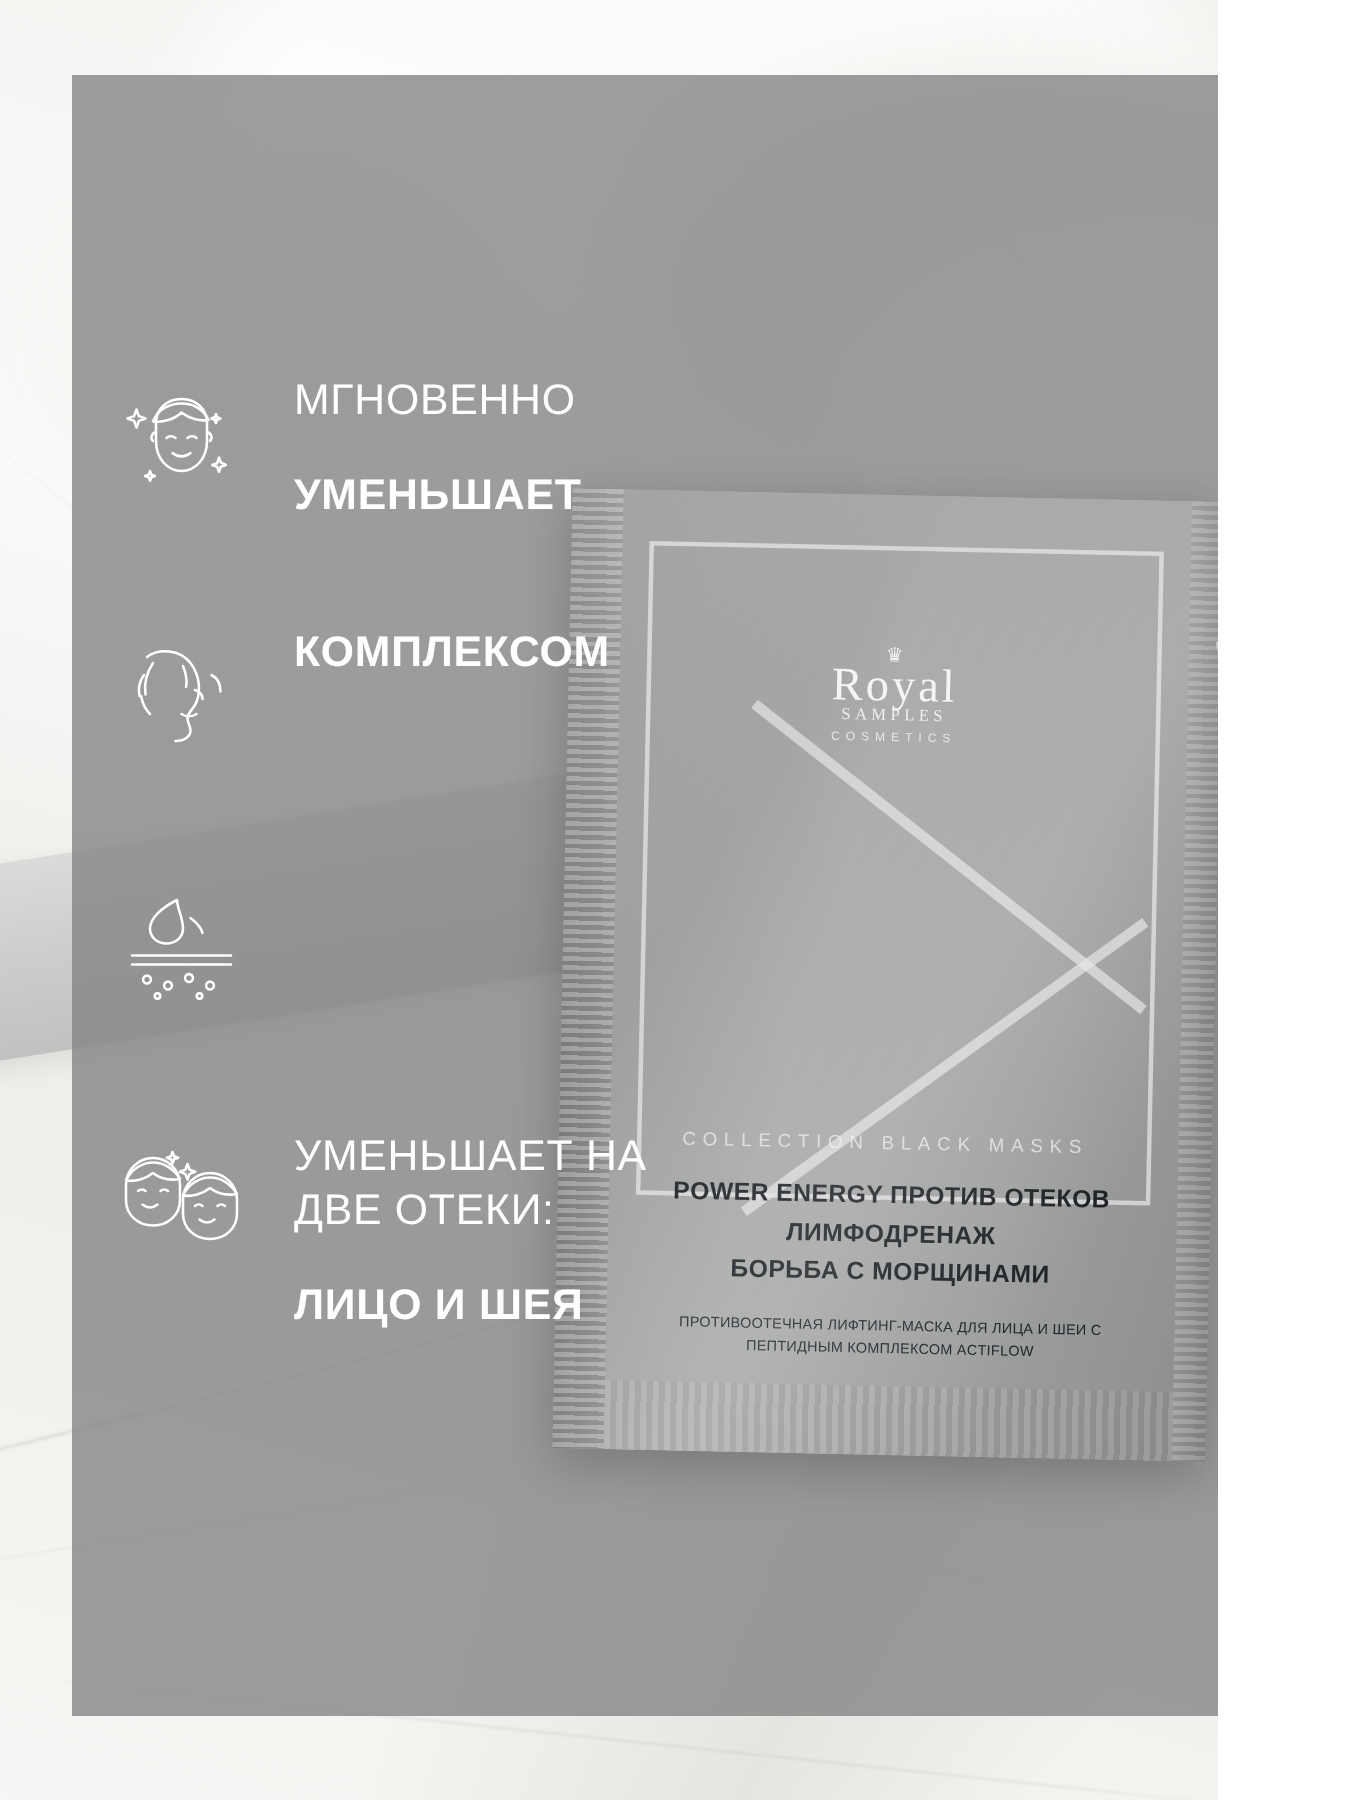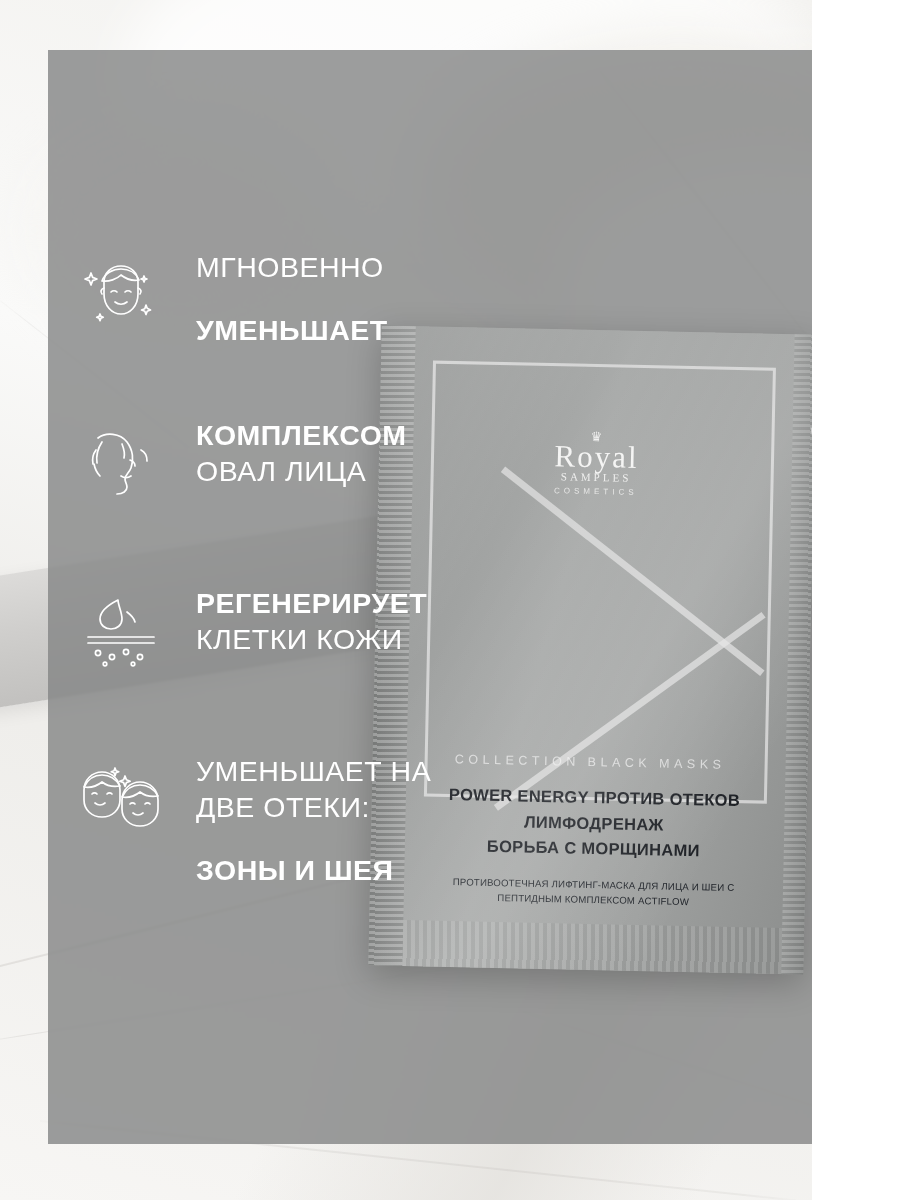--- a/index.html
+++ b/index.html
@@ -346,61 +346,56 @@
           <path d="M52 40c3 1 5 3 5 6"></path>
           <path d="M43 56c3 2 7 2 10 0"></path>
           <path d="M24 22c-4 6-6 14-5 21"></path>
           <path d="M18 30c-3 4-4 9-3 14"></path>
           <path d="M16 44c1 5 3 9 6 12"></path>
           <path d="M63 30c4 2 6 6 6 11"></path>
         </svg>
       </div>
       <div class="txt">
         <span class="b">КОМПЛЕКСОМ</span>
-        <span class="l">ОВАЛ ЛИЦА</span>
       </div>
     </div>
 
     <div class="benefit" id="b3">
       <div class="icon">
         <svg viewBox="0 0 86 86" width="86" height="86" fill="none" stroke="#ffffff" stroke-width="1.7" stroke-linecap="round" stroke-linejoin="round">
           <path d="M40 12c-10 5-18 12-18 19 0 6 5 10 11 10s11-4 11-10c0-7-4-14-4-19z"></path>
           <path d="M49 24c4 3 7 6 8 10"></path>
           <path d="M10 49h66"></path>
           <path d="M10 55h66"></path>
           <circle cx="20" cy="65" r="2.6"></circle>
           <circle cx="34" cy="69" r="2.6"></circle>
           <circle cx="48" cy="64" r="2.6"></circle>
           <circle cx="62" cy="69" r="2.6"></circle>
           <circle cx="27" cy="76" r="1.8"></circle>
           <circle cx="55" cy="76" r="1.8"></circle>
         </svg>
       </div>
-      <div class="txt">
-        <span class="b">РЕГЕНЕРИРУЕТ</span>
-        <span class="l">КЛЕТКИ КОЖИ</span>
-      </div>
     </div>
 
     <div class="benefit" id="b4">
       <div class="icon">
         <svg viewBox="0 0 86 86" width="86" height="86" fill="none" stroke="#ffffff" stroke-width="1.7" stroke-linecap="round" stroke-linejoin="round">
           <path d="M6 34c0-10 8-18 18-18s18 8 18 18v10c0 10-8 17-18 17S6 54 6 44z"></path>
           <path d="M6 31c4-8 11-12 18-12s14 4 18 11c-6 1-13 0-18-4-5 4-12 6-18 5z"></path>
           <path d="M14 38c1.4-1.4 3.6-1.4 5 0M29 38c1.4-1.4 3.6-1.4 5 0"></path>
           <path d="M17 47c3 2.6 7 2.6 10 0"></path>
           <path d="M44 44c0-10 8-18 18-18s18 8 18 18v9c0 10-8 17-18 17s-18-7-18-17z"></path>
           <path d="M44 41c4-8 11-12 18-12s14 4 18 11c-6 1-13 0-18-4-5 4-12 6-18 5z"></path>
           <path d="M52 48c1.4-1.4 3.6-1.4 5 0M67 48c1.4-1.4 3.6-1.4 5 0"></path>
           <path d="M55 57c3 2.6 7 2.6 10 0"></path>
           <path d="M47 20l1.4 3.8 3.8 1.4-3.8 1.4L47 30.4l-1.4-3.8-3.8-1.4 3.8-1.4z"></path>
           <path d="M37 12l1 2.8 2.8 1-2.8 1-1 2.8-1-2.8-2.8-1 2.8-1z"></path>
         </svg>
       </div>
       <div class="txt">
         <span class="l">УМЕНЬШАЕТ НА</span>
         <span class="l">ДВЕ ОТЕКИ:</span>
-        <span class="b">ЗОНЫ И ШЕЯ</span>
+        <span class="b">ЛИЦО И ШЕЯ</span>
       </div>
     </div>
 
   </div>
 </div>
 
 </body></html>

